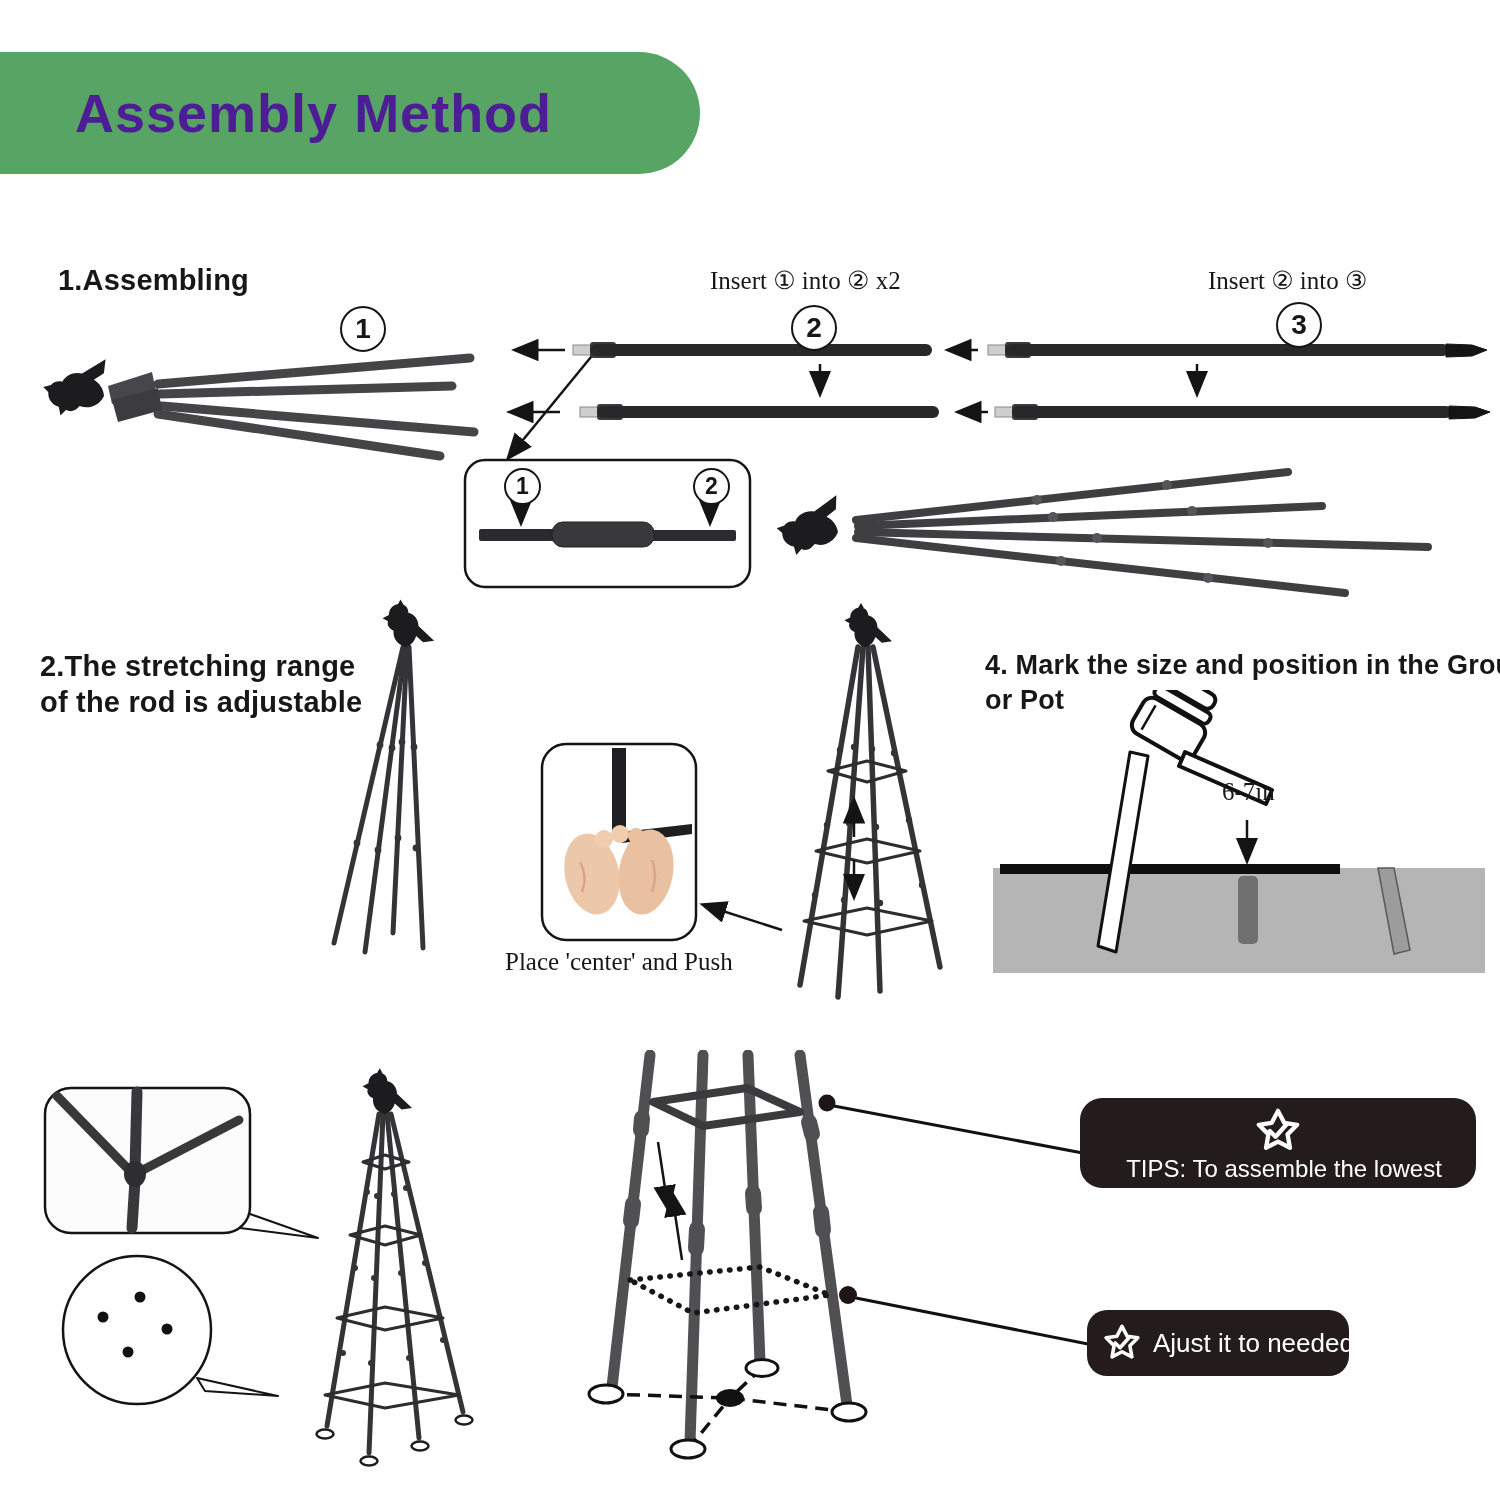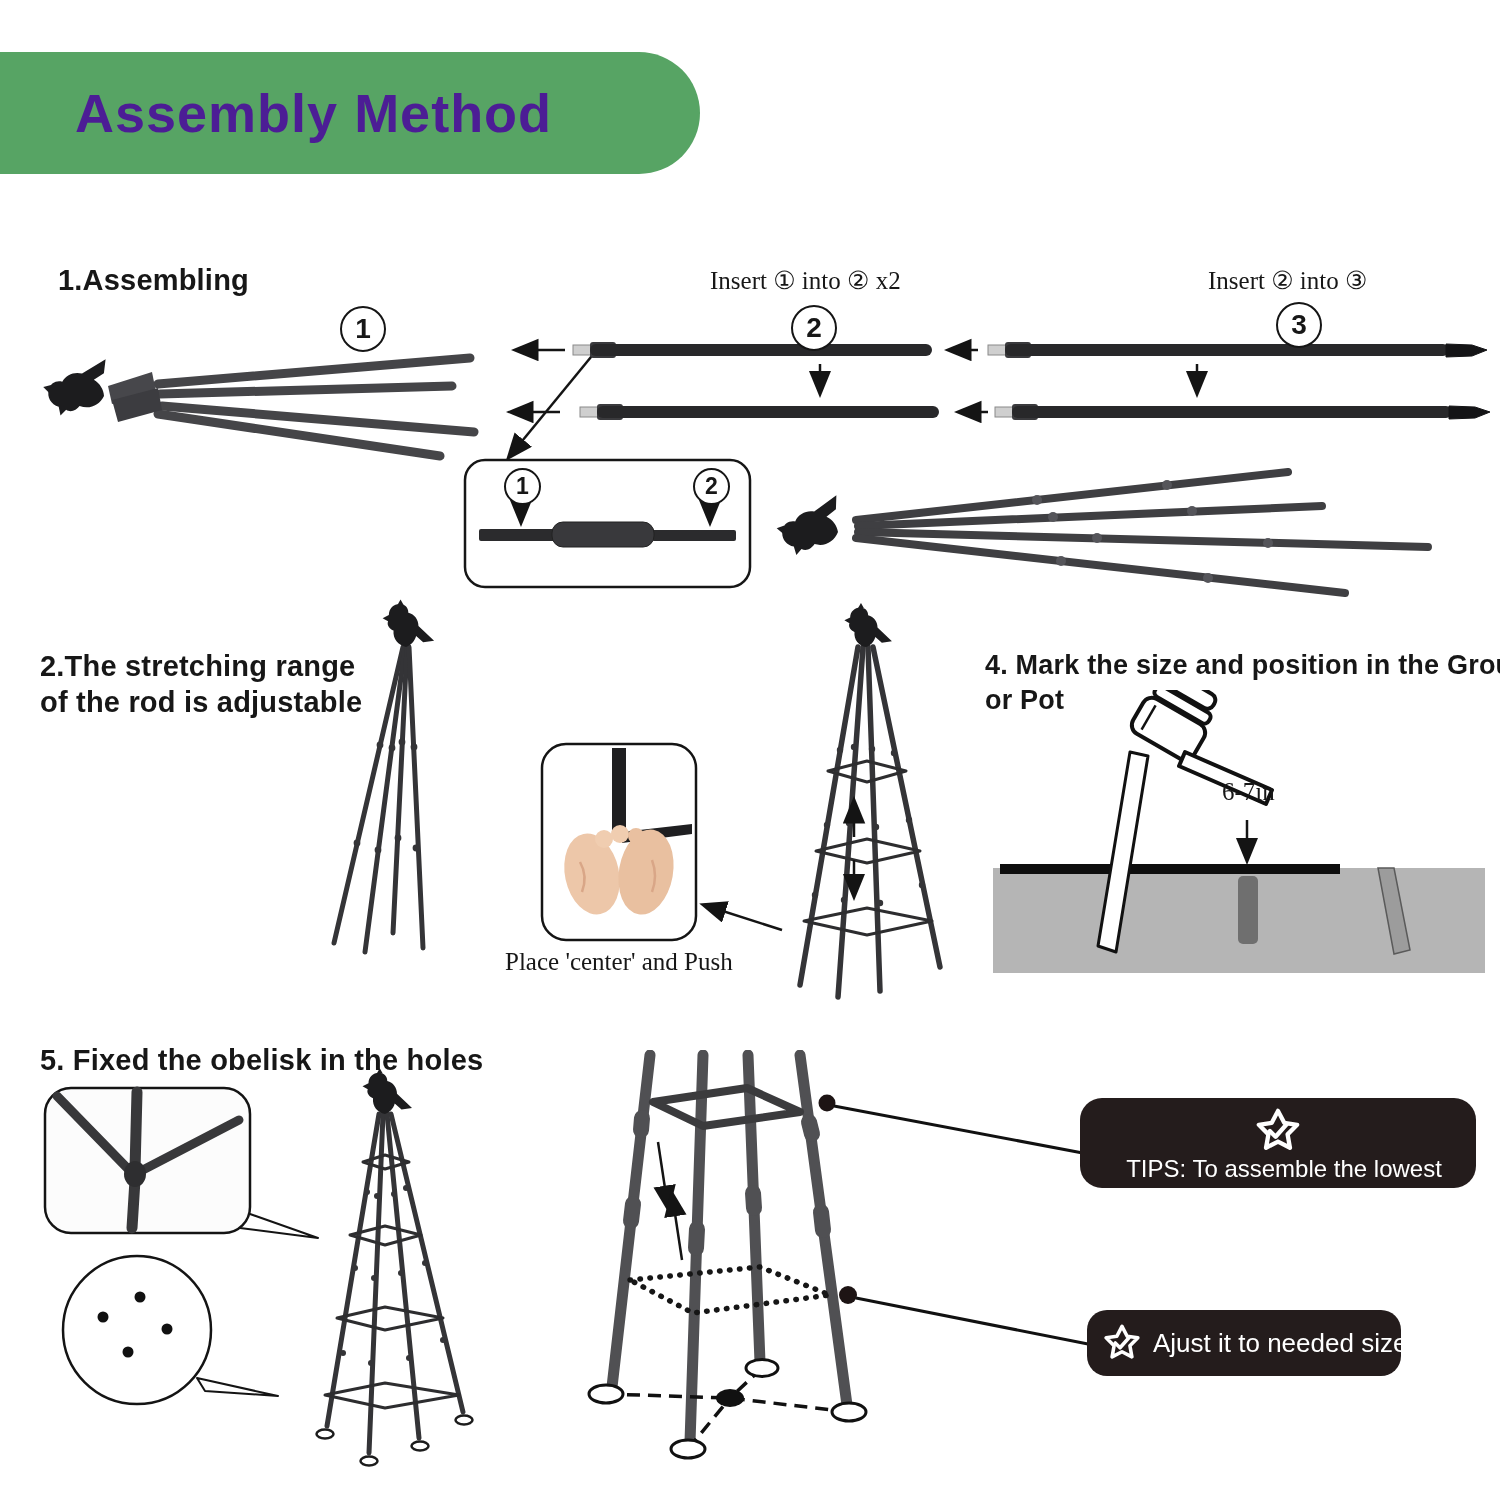--- a/index.html
+++ b/index.html
@@ -237,21 +237,20 @@
       <rect x="158" y="-14" width="54" height="16" rx="7"></rect>
       <rect x="154" y="4" width="62" height="12" rx="5"></rect>
       <rect x="150" y="18" width="70" height="40" rx="10"></rect>
       <line x1="162" y1="24" x2="162" y2="52" stroke-width="2.5"></line>
     </g>
     <polygon points="205,62 292,100 286,114 199,76" fill="#ffffff" stroke="#111" stroke-width="4" stroke-linejoin="round"></polygon>
     <line x1="267" y1="130" x2="267" y2="170" stroke="#141414" stroke-width="2.5" marker-end="url(#ah3)"></line>
   </svg>
   <div class="label" style="left:1222px;top:778px;z-index:5;">6-7in</div>
 
-  <div class="heading" style="left:40px;top:1042px;">5. Fixed the obelisk in the holes</div>
 
   <svg style="left:35px;top:1080px;" width="310" height="335" viewBox="0 0 310 335">
     <polygon points="198,128 283,158 205,148" fill="#ffffff" stroke="#141414" stroke-width="2" stroke-linejoin="round"></polygon>
     <rect x="10" y="8" width="205" height="145" rx="26" fill="#fcfcfc" stroke="#141414" stroke-width="2.5"></rect>
     <g stroke="#38383a" stroke-linecap="round">
       <line x1="102" y1="12" x2="100" y2="90" stroke-width="11"></line>
       <line x1="98" y1="94" x2="22" y2="16" stroke-width="9"></line>
       <line x1="104" y1="92" x2="204" y2="40" stroke-width="9"></line>
       <line x1="100" y1="100" x2="97" y2="148" stroke-width="11"></line>
     </g>
@@ -359,21 +358,21 @@
     </svg>
     <div class="tips-textcol">
       <div class="tips-line1">TIPS: To assemble the lowest</div>
       <div class="tips-row">
         <span class="tips-line2">arm buckles</span>
         <span class="tips-first">FIRST</span>
       </div>
     </div>
   </div>
 
-  <div class="tips" style="left:1087px;top:1310px;width:314px;height:66px;border-radius:20px;">
+  <div class="tips" style="left:1087px;top:1310px;width:262px;height:66px;border-radius:20px;">
     <svg width="38" height="38" viewBox="0 0 48 48" style="position:static;flex:none;">
       <path d="M24,3 L30.5,15.5 L44,17.5 L34,27.5 L36.5,41.5 L24,35 L11.5,41.5 L14,27.5 L4,17.5 L17.5,15.5 Z" fill="none" stroke="#ffffff" stroke-width="4.5" stroke-linejoin="round"></path>
       <polyline points="15.5,24 21.5,30 33,17" fill="none" stroke="#ffffff" stroke-width="4.5" stroke-linecap="round" stroke-linejoin="round"></polyline>
     </svg>
     <div class="tips2-text">Ajust it to needed size</div>
   </div>
 
 </div>
 
 </body></html>

